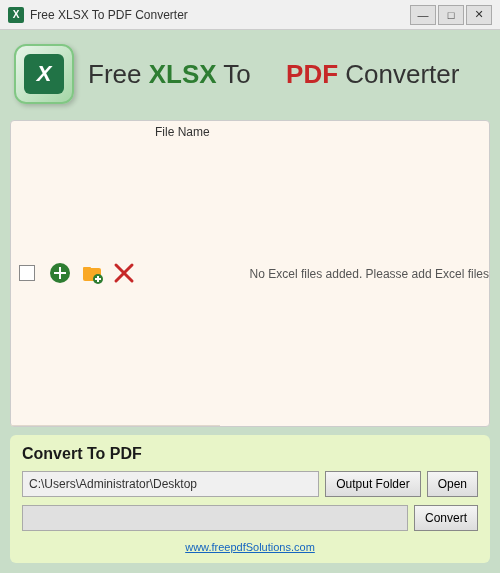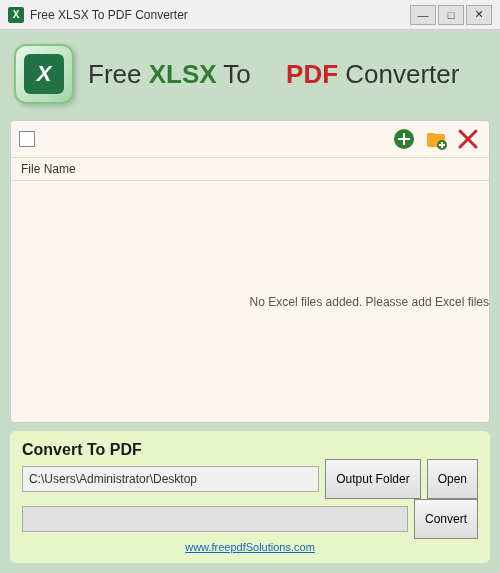--- a/index.html
+++ b/index.html
@@ -108,21 +108,20 @@
     .app-title .green { color: #2e7d32; font-weight: bold; }
     .app-title .red { color: #c62828; font-weight: bold; margin-left: 28px; }
 
     
     .file-area {
       background: #fdf6ee;
       border-radius: 4px;
       border: 1px solid #ccc;
       flex: 1;
       display: flex;
-      flex-direction: column;
       min-height: 200px;
     }
     .file-area-toolbar {
       display: flex;
       align-items: center;
       padding: 6px 8px;
       border-bottom: 1px solid #e0d8cc;
       gap: 6px;
     }
     .checkbox-area {
@@ -164,20 +163,21 @@
       font-size: 12px;
     }
 
     
     .bottom-section {
       background: #e8f5c8;
       border-radius: 6px;
       padding: 10px 12px;
       display: flex;
       flex-direction: column;
+      gap: 8px;
     }
     .convert-title {
       font-size: 16px;
       font-weight: bold;
       color: #1a1a1a;
     }
     .path-row {
       display: flex;
       align-items: center;
       gap: 6px;
@@ -185,21 +185,21 @@
     .path-input {
       flex: 1;
       height: 26px;
       border: 1px solid #aaa;
       background: #f0f0f0;
       padding: 0 6px;
       font-size: 12px;
       color: #333;
     }
     .btn-output-folder, .btn-open, .btn-convert {
-      height: 40px;
+      height: 26px;
       border: 1px solid #888;
       background: linear-gradient(to bottom, #f5f5f5, #ddd);
       cursor: pointer;
       font-size: 12px;
       padding: 0 10px;
       white-space: nowrap;
     }
     .progress-row {
       display: flex;
       align-items: center;

